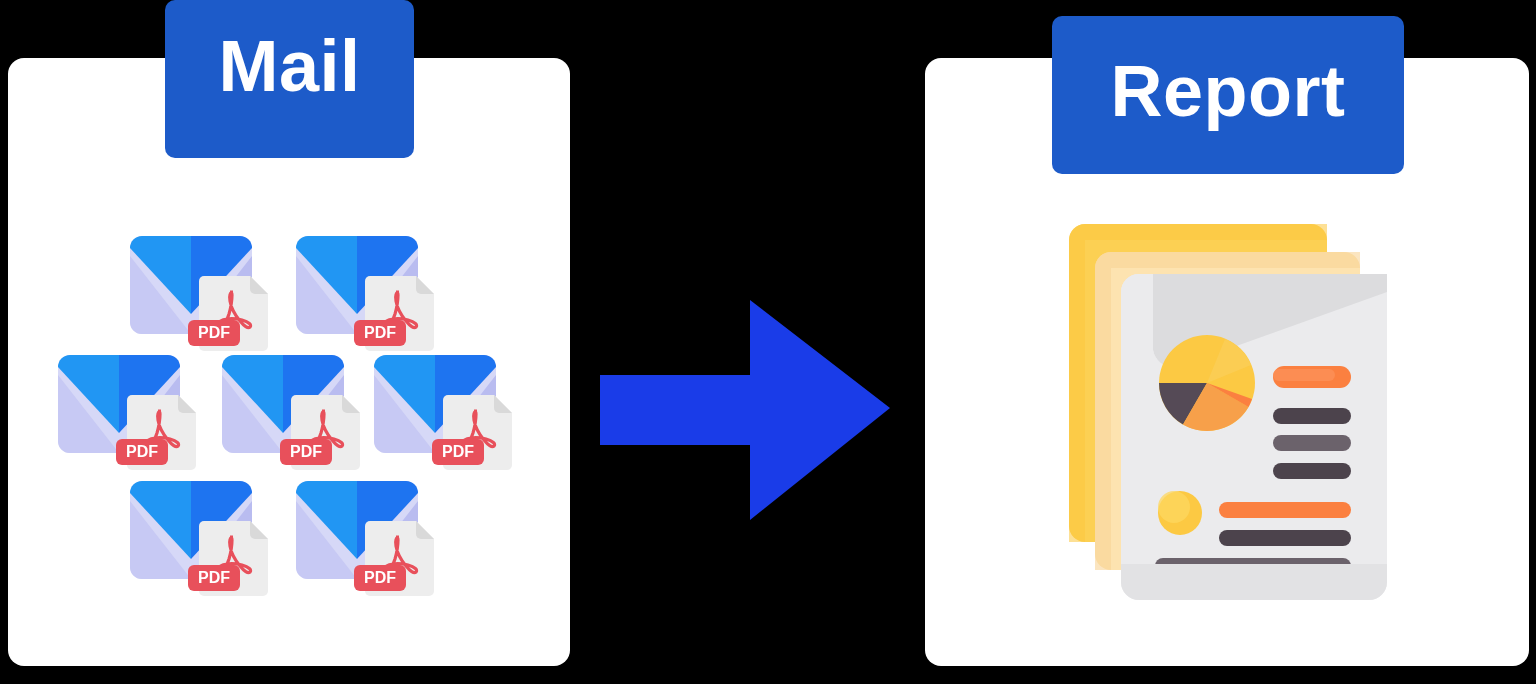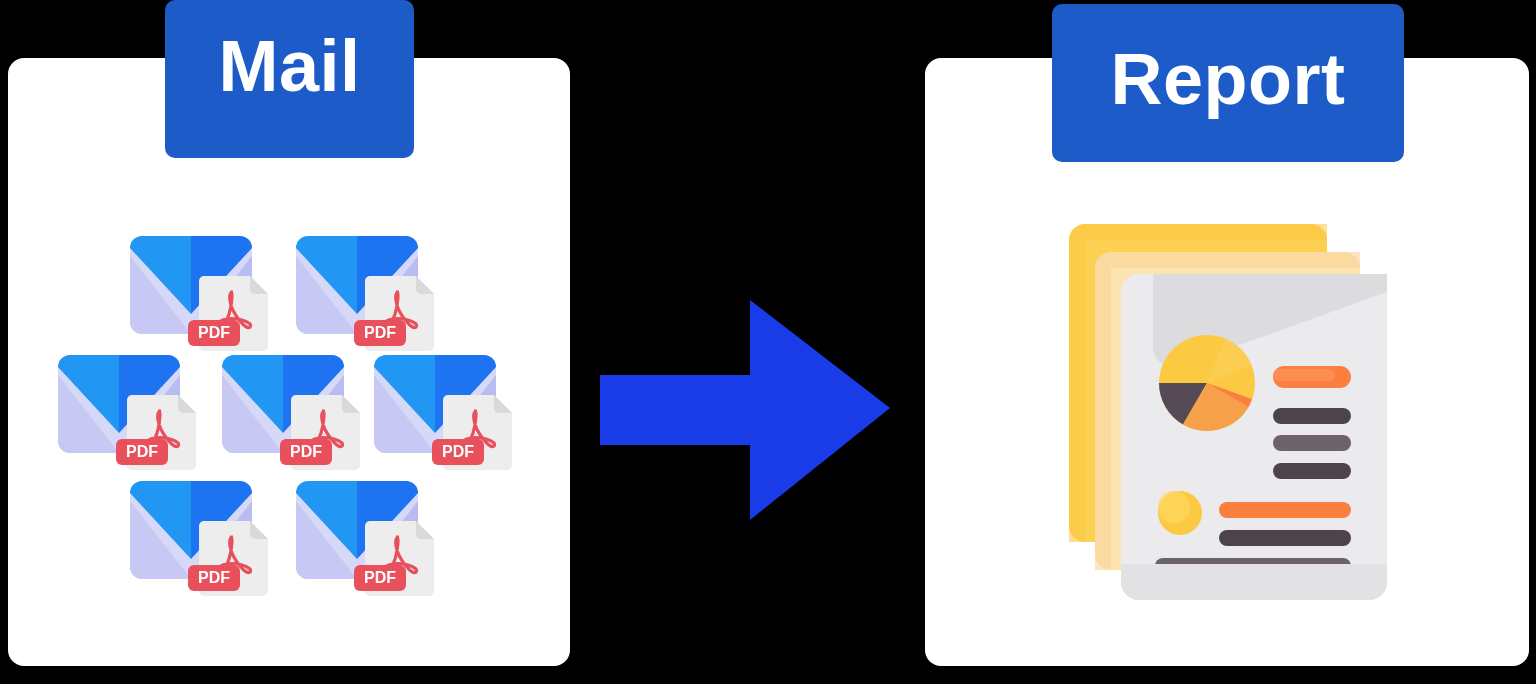--- a/index.html
+++ b/index.html
@@ -57,21 +57,21 @@
     left: 165px;
     top: 0px;
     width: 249px;
     height: 158px;
     font-size: 72px;
     padding-bottom: 26px;
     box-sizing: border-box;
   }
   #tab-report {
     left: 1052px;
-    top: 4px;
+    top: 16px;
     width: 352px;
     height: 158px;
     font-size: 72px;
     padding-bottom: 8px;
     box-sizing: border-box;
   }
 
   
   #arrow-wrap {
     position: absolute;

